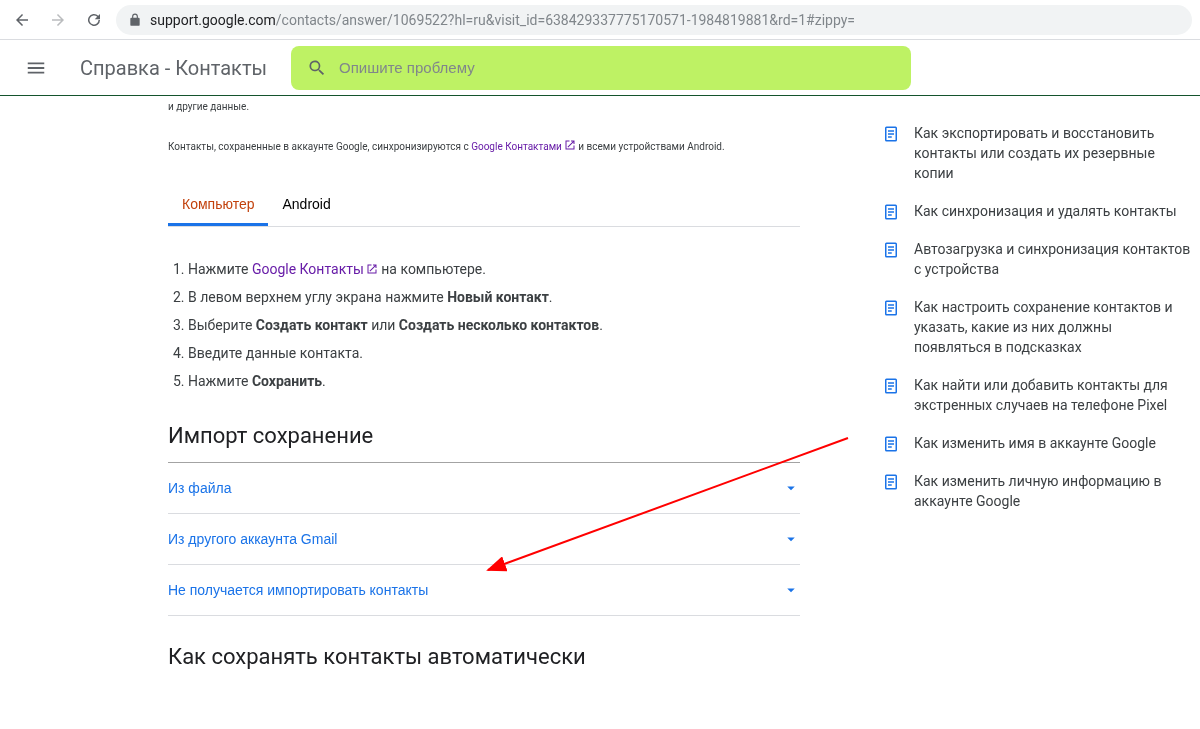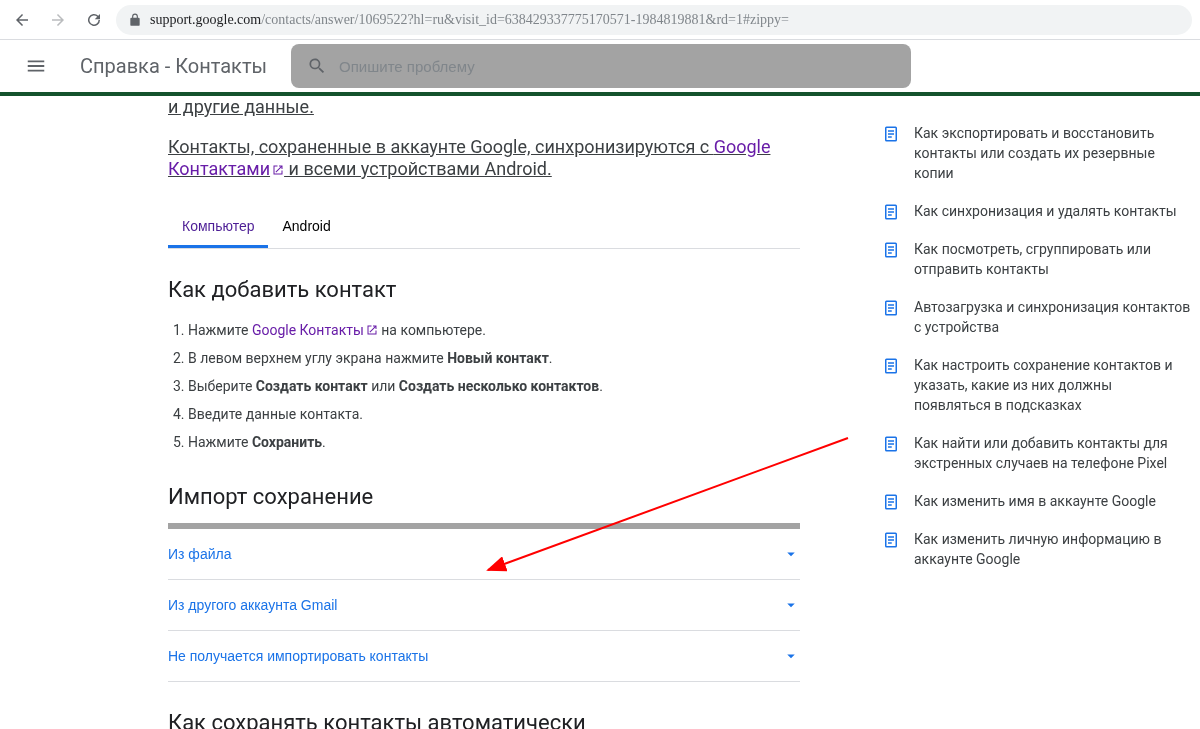--- a/index.html
+++ b/index.html
@@ -3,45 +3,45 @@
 <meta charset="utf-8">
 <style>
 *{margin:0;padding:0;box-sizing:border-box;}
 body{font-family:Roboto,Arial,sans-serif;font-size:14px;color:#202124;background:#fff;overflow:hidden;}
 .browser-toolbar{height:40px;display:flex;align-items:center;padding:0 8px;gap:8px;border-bottom:1px solid #dadce0;}
 .nav-btn{width:28px;height:28px;border:none;background:none;display:flex;align-items:center;justify-content:center;border-radius:50%;color:#5f6368;cursor:pointer;}
 .nav-btn svg{width:18px;height:18px;}
 .nav-btn.disabled{color:#babcbe;}
 .addrbar{flex:1;height:30px;background:#f1f3f4;border-radius:15px;display:flex;align-items:center;padding:0 12px;color:#202124;font-size:14px;gap:8px;}
 .addrbar .lock{width:14px;height:14px;color:#5f6368;flex-shrink:0;}
-.addrbar .url{white-space:nowrap;overflow:hidden;text-overflow:ellipsis;font-family:Liberation Serif, serif;}
+.addrbar .url{white-space:nowrap;overflow:hidden;text-overflow:ellipsis;}
 .addrbar .url .gray{color:#80868b;}
-.header{height:56px;border-bottom:4px solid #14532d;display:flex;align-items:center;padding:0 16px;gap:24px;}
+.header{height:56px;border-bottom:1px solid #14532d;display:flex;align-items:center;padding:0 16px;gap:24px;}
 .menu-btn{width:40px;height:40px;border:none;background:none;display:flex;align-items:center;justify-content:center;color:#5f6368;cursor:pointer;border-radius:50%;}
 .menu-btn svg{width:22px;height:22px;}
 .prod-title{font-size:20px;color:#5f6368;font-weight:400;}
-.searchbox{flex:0 0 620px;height:44px;background:#a3a3a3;border-radius:8px;display:flex;align-items:center;padding:0 16px;gap:12px;}
+.searchbox{flex:0 0 620px;height:44px;background:#bef264;border-radius:8px;display:flex;align-items:center;padding:0 16px;gap:12px;}
 .searchbox svg{width:20px;height:20px;color:#5f6368;flex-shrink:0;}
 .searchbox input{border:none;background:none;outline:none;font-size:15px;flex:1;color:#202124;}
 .searchbox input::placeholder{color:#80868b;}
 .page{display:flex;height:calc(729px - 40px - 56px);}
 .main{flex:1;padding:0 0 0 168px;overflow-y:hidden;}
 .article{max-width:632px;}
-.intro{font-size:18px;line-height:22px;color:#3c4043;margin-bottom:18px;text-decoration:underline;}
+.intro{font-size:10px;line-height:22px;color:#3c4043;margin-bottom:18px;}
 a.link{color:#1a73e8;text-decoration:none;}
 a.visited{color:#681da8;}
 .ext-icon{display:inline-block;width:12px;height:12px;margin-left:2px;vertical-align:-1px;}
 .tabs{display:flex;border-bottom:1px solid #dadce0;margin:24px 0 28px;}
 .tab{padding:14px 14px;font-size:14px;color:#000000;border:none;background:none;cursor:pointer;}
-.tab.active{color:#4c1d95;font-weight:500;box-shadow:inset 0 -3px 0 #1a73e8;text-align:center;}
+.tab.active{color:#c2410c;font-weight:500;box-shadow:inset 0 -3px 0 #1a73e8;text-align:center;}
 h2{font-family:"Google Sans",Roboto,sans-serif;font-size:22px;font-weight:400;color:#202124;margin:28px 0 14px;}
 ol{padding-left:20px;margin-bottom:8px;}
 ol li{font-size:14px;line-height:28px;color:#3c4043;}
 ol li b{font-weight:700;}
-.acc{border-top:6px solid #a3a3a3;}
+.acc{border-top:1px solid #a3a3a3;}
 .acc-item{border-bottom:1px solid #dadce0;}
 .acc-btn{width:100%;display:flex;align-items:center;justify-content:space-between;padding:16px 0;background:none;border:none;cursor:pointer;color:#1a73e8;font-size:14px;text-align:left;}
 .acc-btn svg{width:18px;height:18px;color:#1a73e8;}
 .sidebar{width:328px;flex-shrink:0;padding:18px 8px 0 10px;border-left:0;}
 .side-item{display:flex;gap:14px;padding:9px 0;cursor:pointer;}
 .side-ico{width:18px;height:18px;flex-shrink:0;margin-top:2px;}
 .side-ico svg{width:18px;height:18px;color:#1a73e8;}
 .side-text{font-size:14px;line-height:20px;color:#3c4043;}
 .arrow{position:absolute;pointer-events:none;}
 </style>
@@ -128,21 +128,20 @@
         <span>Контакты, сохраненные в аккаунте Google, синхронизируются с </span><a href="#" class="link visited"><span>Google Контактами</span><svg class="ext-icon">
               <use href="#i-ext"></use>
             </svg></a><span> и всеми устройствами Android.</span>
       </p>
 
       <div class="tabs">
         <button class="tab active">Компьютер</button>
         <button class="tab">Android</button>
       </div>
 
-      <h2>Как добавить контакт</h2>
       <ol>
         <li><span>Нажмите </span><a href="#" class="link visited"><span>Google Контакты</span><svg class="ext-icon">
                 <use href="#i-ext"></use>
               </svg></a><span> на компьютере.</span></li>
         <li><span>В левом верхнем углу экрана нажмите </span><b>Новый контакт</b><span>.</span></li>
         <li><span>Выберите </span><b>Создать контакт</b><span> или </span><b>Создать несколько контактов</b><span>.</span></li>
         <li>Введите данные контакта.</li>
         <li><span>Нажмите </span><b>Сохранить</b><span>.</span></li>
       </ol>
 
@@ -189,26 +188,20 @@
     <div class="side-item">
         <span class="side-ico"><svg>
             <use href="#i-article"></use>
           </svg></span>
         <span class="side-text">Как синхронизация и удалять контакты</span>
       </div>
     <div class="side-item">
         <span class="side-ico"><svg>
             <use href="#i-article"></use>
           </svg></span>
-        <span class="side-text">Как посмотреть, сгруппировать или отправить контакты</span>
-      </div>
-    <div class="side-item">
-        <span class="side-ico"><svg>
-            <use href="#i-article"></use>
-          </svg></span>
         <span class="side-text">Автозагрузка и синхронизация контактов с устройства</span>
       </div>
     <div class="side-item">
         <span class="side-ico"><svg>
             <use href="#i-article"></use>
           </svg></span>
         <span class="side-text">Как настроить сохранение контактов и указать, какие из них должны появляться в подсказках</span>
       </div>
     <div class="side-item">
         <span class="side-ico"><svg>

